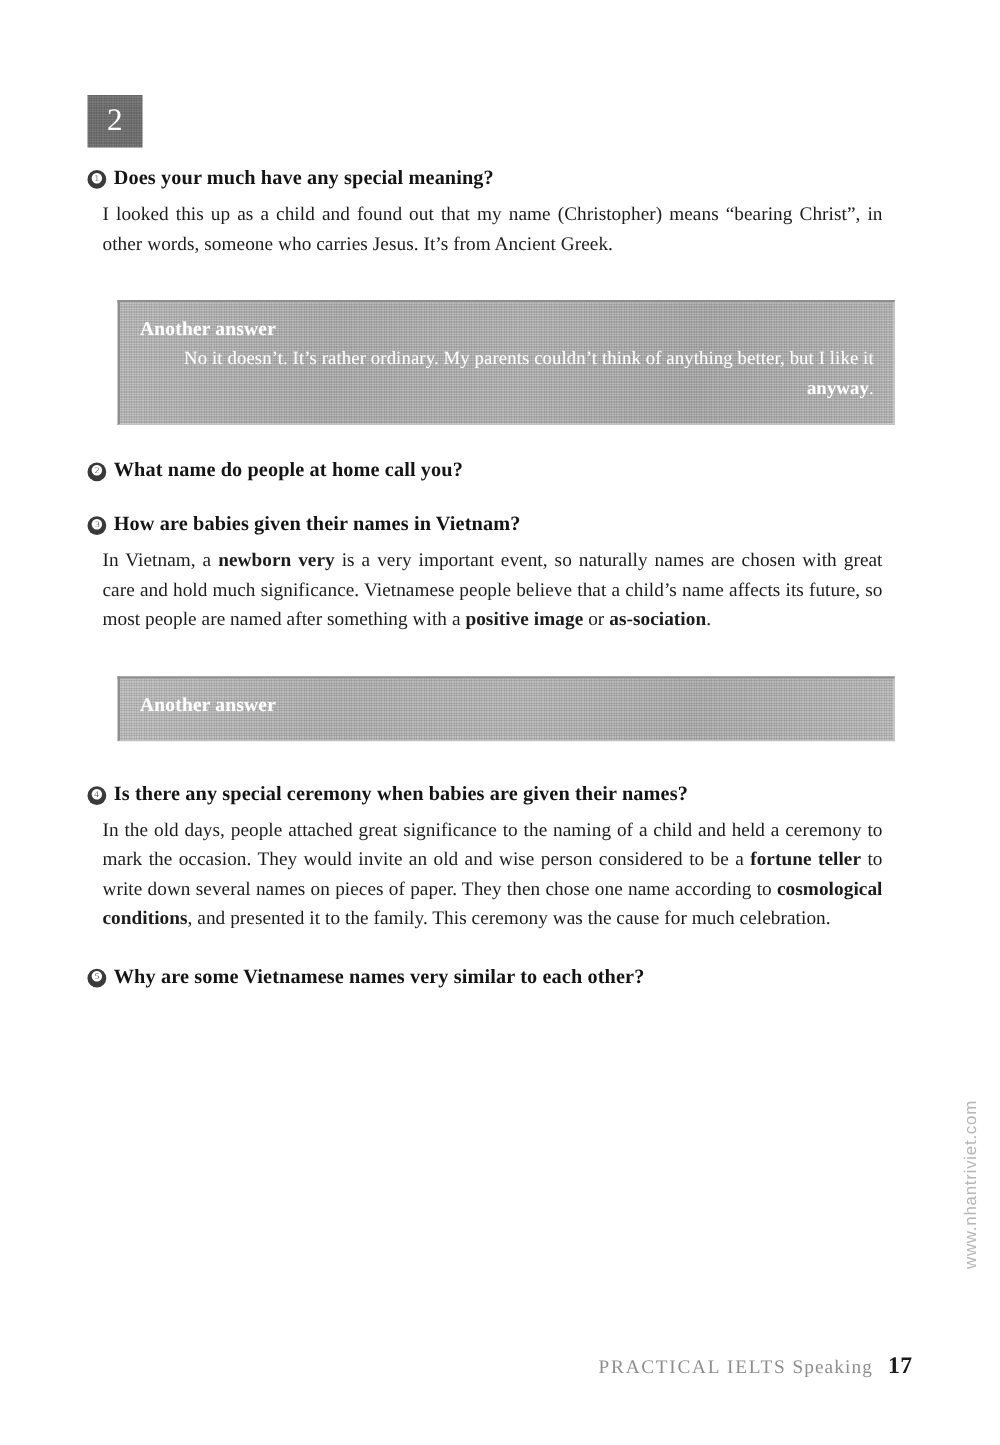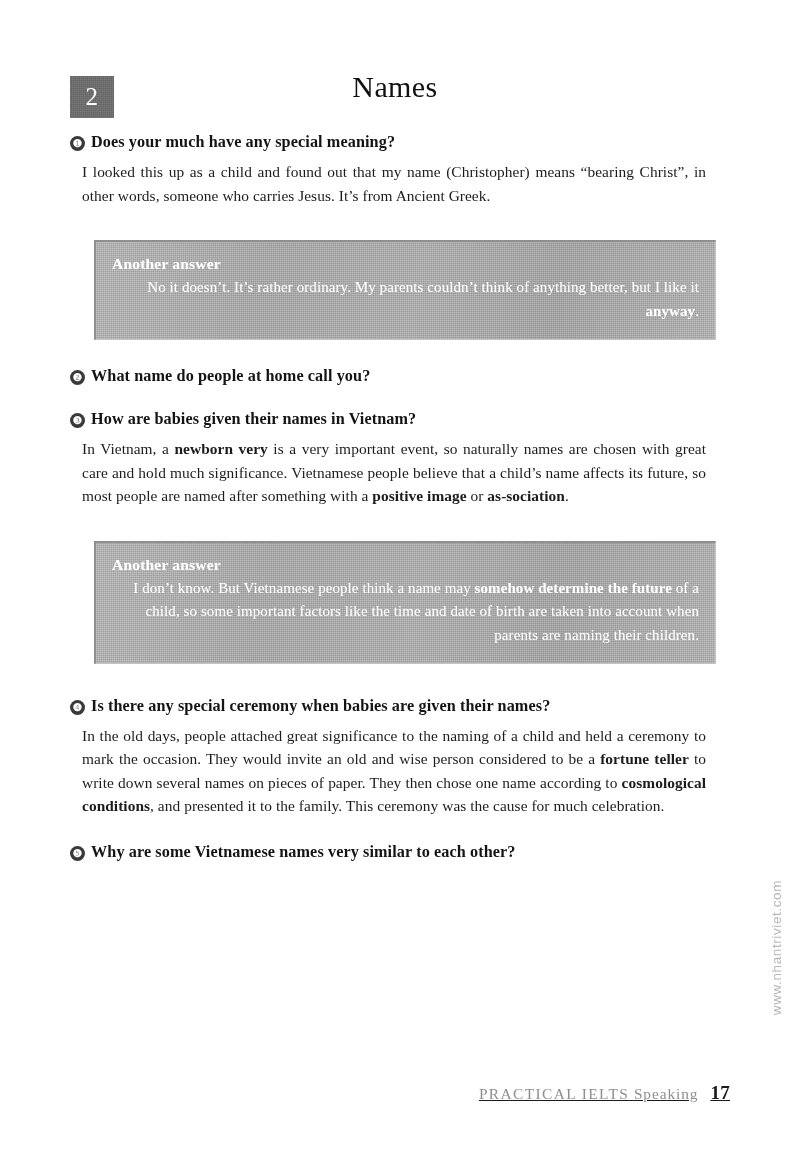--- a/index.html
+++ b/index.html
@@ -164,21 +164,20 @@
     white-space: nowrap;
   }
 
   
   .footer {
     position: absolute;
     left: 0;
     top: 1082px;
     width: 730px;
     text-align: right;
-    text-decoration: underline;
   }
   .footer-label {
     font-size: 15.4px;
     color: #8e8e8e;
     letter-spacing: 0.9px;
   }
   .footer-label .caps { letter-spacing: 1.4px; }
   .footer-page {
     font-size: 19px;
     font-weight: 700;
@@ -187,21 +186,20 @@
     letter-spacing: 0.3px;
   }
 </style>
 </head>
 <body>
 
 <div class="page">
 
   <div class="header">
     <div class="chapter-badge">2</div>
-    <div class="chapter-title">Names</div>
   </div>
 
   <div class="content">
 
     <div class="qa-block">
       <div class="question">
         <span class="q-marker">❶</span>
         <span class="q-text">Does your much have any special meaning?</span>
       </div>
       <div class="answer">I looked this up as a child and found out that my name (Christopher) means “bearing Christ”, in other words, someone who carries Jesus. It’s from Ancient Greek.</div>
@@ -223,21 +221,20 @@
     <div class="gap-q3"></div>
 
     <div class="qa-block">
       <div class="question">
         <span class="q-marker">❸</span>
         <span class="q-text">How are babies given their names in Vietnam?</span>
       </div>
       <div class="answer">In Vietnam, a <b>newborn very</b> is a very important event, so naturally names are chosen with great care and hold much significance. Vietnamese people believe that a child’s name affects its future, so most people are named after something with a <b>positive image</b> or <b>as-sociation</b>.</div>
       <div class="gray-box">
         <div class="gray-box-title">Another answer</div>
-        <div class="gray-box-body">I don’t know. But Vietnamese people think a name may <b>somehow determine the future</b> of a child, so some important factors like the time and date of birth are taken into account when parents are naming their children.</div>
       </div>
     </div>
 
     <div class="gap-q4"></div>
 
     <div class="qa-block">
       <div class="question">
         <span class="q-marker">❹</span>
         <span class="q-text">Is there any special ceremony when babies are given their names?</span>
       </div>

